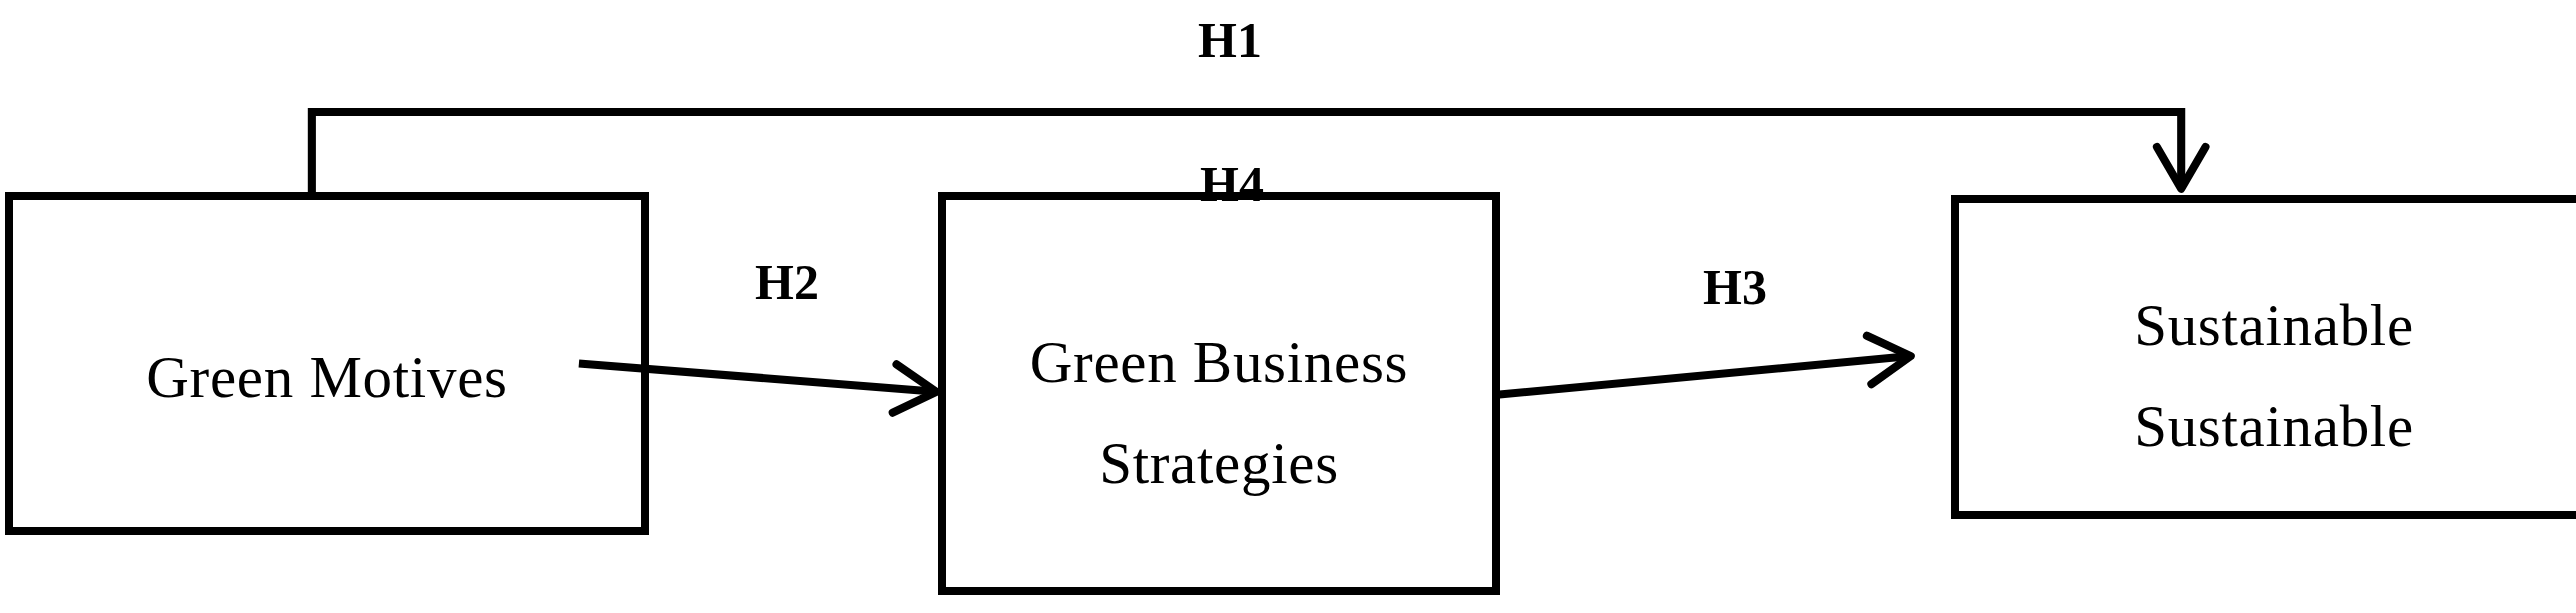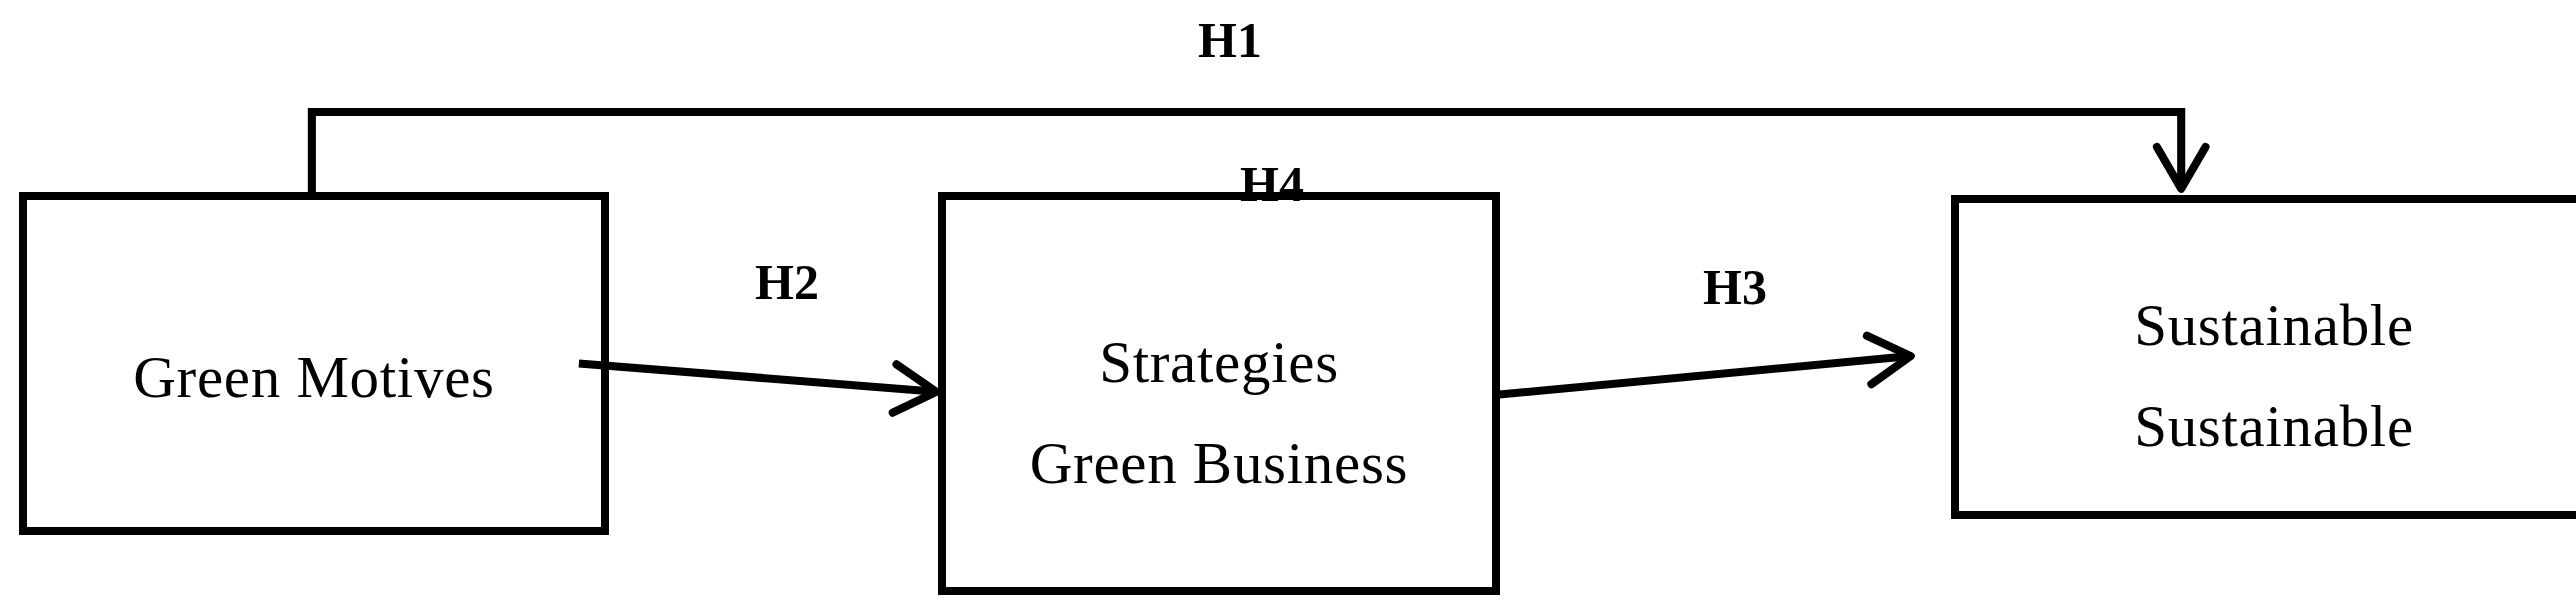--- a/index.html
+++ b/index.html
@@ -25,21 +25,21 @@
     flex-direction: column;
     align-items: center;
     justify-content: center;
     text-align: center;
     z-index: 1;
     font-size: 59px;
     line-height: 101px;
     letter-spacing: 0.7px;
   }
   #node-green-motives {
-    left: 19px; top: 192px; width: 590px; height: 343px;
+    left: 5px; top: 192px; width: 644px; height: 343px;
     padding-top: 28px;
   }
   #node-green-business-strategies {
     left: 938px; top: 192px; width: 562px; height: 403px;
     padding-top: 38px;
   }
   #node-sustainable-development {
     left: 1914px; top: 195px; width: 646px; height: 324px;
     padding-top: 38px;
     margin-left: 37px;
@@ -52,36 +52,36 @@
   .hyp-label {
     position: absolute;
     transform: translate(-50%, -50%);
     font-weight: bold;
     font-size: 50px;
     line-height: 1;
     z-index: 3;
     white-space: nowrap;
   }
   #label-h1 { left: 1230px; top: 40px; }
-  #label-h4 { left: 1232px; top: 184px; margin-left: 40px; }
+  #label-h4 { left: 1232px; top: 184px; }
   #label-h2 { left: 787px; top: 282px; text-align: center; }
   #label-h3 { left: 1735px; top: 287px; text-align: center; }
 </style>
 </head>
 <body>
 
 <div id="stage">
 
   <div class="node" id="node-green-motives">
     <span>Green Motives</span>
   </div>
 
   <div class="node" id="node-green-business-strategies">
+    <span>Green Business</span>
     <span>Strategies</span>
-    <span>Green Business</span>
   </div>
 
   <div class="node" id="node-sustainable-development">
     <span>Sustainable</span>
     <span>Sustainable</span>
   </div>
 
   <svg id="edges" width="2576" height="613" viewBox="0 0 3819 909">
     <defs>
       <marker id="arrowOpen" viewBox="-80 -50 90 100" refX="0" refY="0" markerWidth="90" markerHeight="100" markerUnits="userSpaceOnUse" orient="auto">

